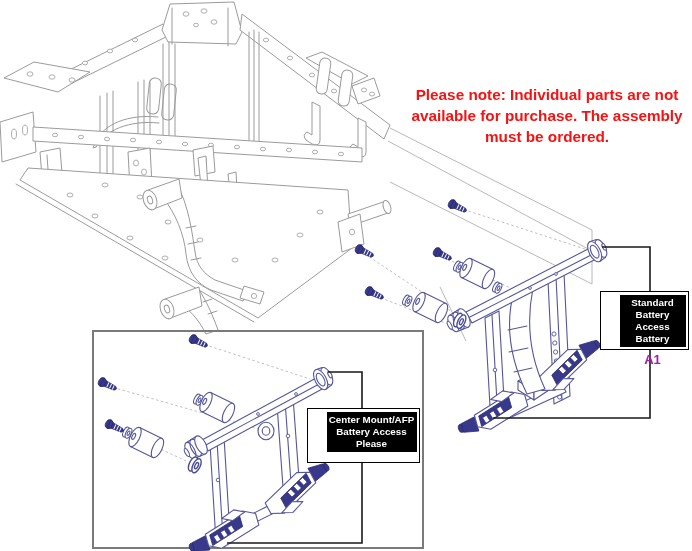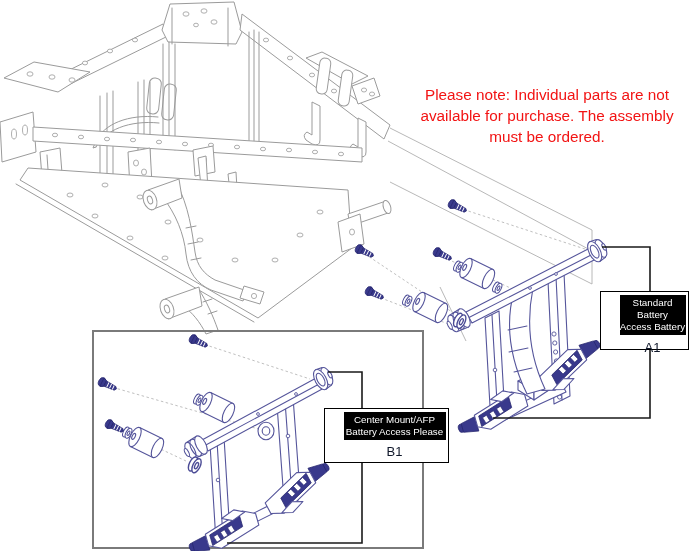--- a/index.html
+++ b/index.html
@@ -1,17 +1,17 @@
 <!DOCTYPE html>
 <html><head>
 <meta charset="utf-8">
 <style>
   html,body{margin:0;padding:0;background:#fff;}
   #stage{position:relative;width:692px;height:551px;background:#fff;overflow:hidden;
-         font-family:"Liberation Sans", sans-serif;}
+         font-family:"Liberation Sans", sans-serif;font-weight:bold;}
   svg{position:absolute;left:0;top:0;}
   
   .fr{stroke:#9b9b9b;stroke-width:1;fill:none;stroke-linecap:round;}
   .frp{stroke:#9b9b9b;stroke-width:1;fill:#ffffff;stroke-linejoin:round;}
   .frh{stroke:#9b9b9b;stroke-width:.8;fill:#ffffff;}
   
   .gh{stroke:#b0b0b0;stroke-width:.9;fill:none;}
   .dsh{stroke:#b8b8b8;stroke-width:.9;fill:none;stroke-dasharray:2.5 2.5;}
   
   .pol{stroke:#55559b;stroke-width:1.1;fill:none;stroke-linecap:round;}
@@ -22,21 +22,21 @@
   .blk{stroke:#1a1a1a;stroke-width:1.6;fill:none;}
   .inset{stroke:#7a7a7a;stroke-width:2;fill:none;}
   
   .note{position:absolute;left:396px;top:84px;width:302px;text-align:center;
         color:#f21313;font-size:15.3px;line-height:21px;}
   
   .callout-box{position:absolute;border:1.3px solid #000;background:#fff;
                text-align:center;box-sizing:border-box;padding-left:16px;}
   .callout-head{background:#000;color:#fff;font-size:9.8px;line-height:1.25;
                 padding:2px 0;margin:2.5px;}
-  .callout-code{font-size:13px;color:#0f172a;padding-top:2px;}
+  .callout-code{font-size:13px;color:#a21caf;padding-top:2px;}
 </style>
 </head>
 <body>
 
 <div id="stage">
 <svg width="692" height="551" viewBox="0 0 692 551">
 
   <defs>
     <g id="screw">
       <ellipse cx="0" cy="0" rx="3.4" ry="4.6" class="hwd"></ellipse>
@@ -310,20 +310,19 @@
   </div>
 
   <div class="callout-box" style="left:600px;top:291px;width:89px;height:59px;">
     <div class="callout-head">
       <div>Standard Battery</div>
       <div>Access Battery</div>
     </div>
     <div class="callout-code">A1</div>
   </div>
 
-  <div class="callout-box" style="left:324px;top:408px;width:125px;height:55px;">
+  <div class="callout-box" style="left:307px;top:408px;width:113px;height:55px;">
     <div class="callout-head">
       <div>Center Mount/AFP</div>
       <div>Battery Access Please</div>
     </div>
-    <div class="callout-code">B1</div>
   </div>
 </div>
 
 </body></html>

